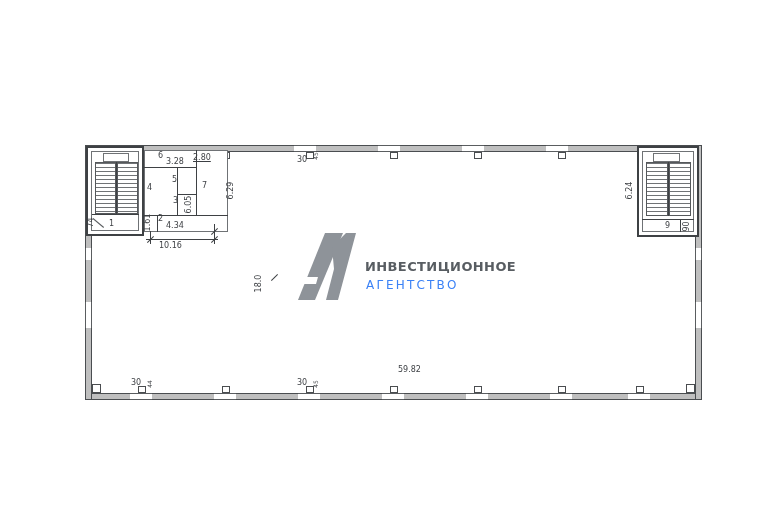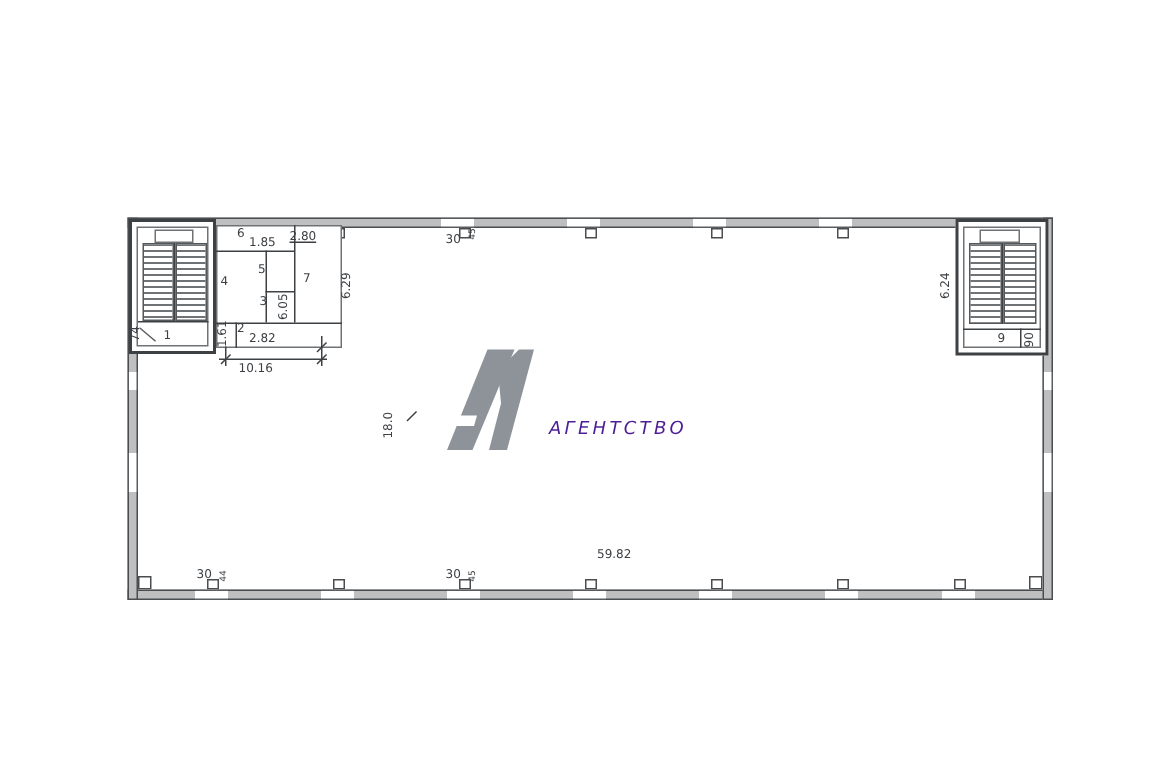--- a/index.html
+++ b/index.html
@@ -14,21 +14,21 @@
   .inr{position:absolute;border:1px solid #6f7275;box-sizing:border-box;background:#fff;}
   .ln{position:absolute;background:#3e4144;}
   .treads{position:absolute;border:1px solid #55585b;box-sizing:border-box;
           background-image:repeating-linear-gradient(to bottom,#707376 0 1px,transparent 1px 4px);}
   .lbl{position:absolute;font-size:8px;line-height:9px;white-space:nowrap;}
   .sm{font-size:6px;line-height:6px;}
   .vlbl{transform:rotate(-90deg);transform-origin:center;}
   .tick{position:absolute;width:9px;height:1px;background:#3e4144;transform:rotate(-45deg);}
   .door{position:absolute;width:14px;height:1px;background:#5a5d60;transform:rotate(40deg);transform-origin:left center;}
   .logo-title{position:absolute;font-size:13px;font-weight:bold;letter-spacing:0.4px;color:#585d62;}
-  .logo-sub{position:absolute;font-size:12px;letter-spacing:2.2px;color:#4c1d95;font-style:italic;}
+  .logo-sub{position:absolute;font-size:12px;letter-spacing:2.2px;color:#3b82f6;}
 </style>
 </head>
 <body>
 
 <div class="canvas">
 
   <div class="wall" style="left:85px;top:145px;width:617px;height:7px;"></div>
   <div class="wall" style="left:85px;top:393px;width:617px;height:7px;"></div>
   <div class="wall" style="left:85px;top:145px;width:7px;height:255px;"></div>
   <div class="wall" style="left:695px;top:145px;width:7px;height:255px;"></div>
@@ -98,31 +98,31 @@
   <div class="inr" style="left:653px;top:153px;width:27px;height:9px;"></div>
   <div class="treads" style="left:646px;top:162px;width:22px;height:54px;"></div>
   <div class="treads" style="left:669px;top:162px;width:22px;height:54px;"></div>
   <div class="ln" style="left:668px;top:162px;width:1px;height:54px;"></div>
   <div class="ln" style="left:642px;top:219px;width:52px;height:1px;"></div>
   <div class="ln" style="left:680px;top:219px;width:1px;height:13px;"></div>
 
   <span class="lbl" style="left:109px;top:219px;">1</span>
   <span class="lbl vlbl" style="left:85px;top:218px;">74</span>
   <span class="lbl" style="left:158px;top:151px;">6</span>
-  <span class="lbl" style="left:166px;top:157px;">1.85</span>
+  <span class="lbl" style="left:166px;top:157px;">3.28</span>
   <span class="lbl" style="left:193px;top:153px;text-decoration:underline;">2.80</span>
   <span class="lbl" style="left:147px;top:183px;">4</span>
   <span class="lbl" style="left:172px;top:175px;">5</span>
   <span class="lbl" style="left:173px;top:196px;">3</span>
   <span class="lbl" style="left:202px;top:181px;">7</span>
   <span class="lbl vlbl" style="left:180px;top:200px;">6.05</span>
   <span class="lbl vlbl" style="left:222px;top:186px;">6.29</span>
   <span class="lbl" style="left:158px;top:214px;">2</span>
   <span class="lbl vlbl" style="left:139px;top:218px;">1.61</span>
-  <span class="lbl" style="left:166px;top:221px;">2.82</span>
+  <span class="lbl" style="left:166px;top:221px;">4.34</span>
   <span class="lbl" style="left:159px;top:241px;text-align:center;">10.16</span>
 
   <span class="lbl" style="left:297px;top:155px;">30</span>
   <span class="lbl sm vlbl" style="left:312px;top:153px;">45</span>
 
   <span class="lbl vlbl" style="left:250px;top:279px;">18.0</span>
   <span class="lbl" style="left:398px;top:365px;">59.82</span>
 
   <span class="lbl" style="left:131px;top:378px;">30</span>
   <span class="lbl sm vlbl" style="left:146px;top:381px;">44</span>
@@ -131,15 +131,16 @@
 
   <span class="lbl vlbl" style="left:621px;top:186px;">6.24</span>
   <span class="lbl" style="left:665px;top:221px;">9</span>
   <span class="lbl vlbl" style="left:681px;top:222px;">90</span>
 
   <svg style="position:absolute;left:298px;top:231px;" width="58" height="69" viewBox="0 0 58 69">
     <polygon points="0,69 27,2 45,2 17,69" fill="#8e9399"></polygon>
     <polygon points="34,16 48,2 58,2 40,69 28,69 36,38" fill="#8e9399"></polygon>
     <polygon points="1,46 20,46 18,53 0,53" fill="#ffffff"></polygon>
   </svg>
+  <span class="logo-title" style="left:365px;top:259px;">ИНВЕСТИЦИОННОЕ</span>
   <span class="logo-sub" style="left:366px;top:278px;">АГЕНТСТВО</span>
 
 </div>
 
 </body></html>

